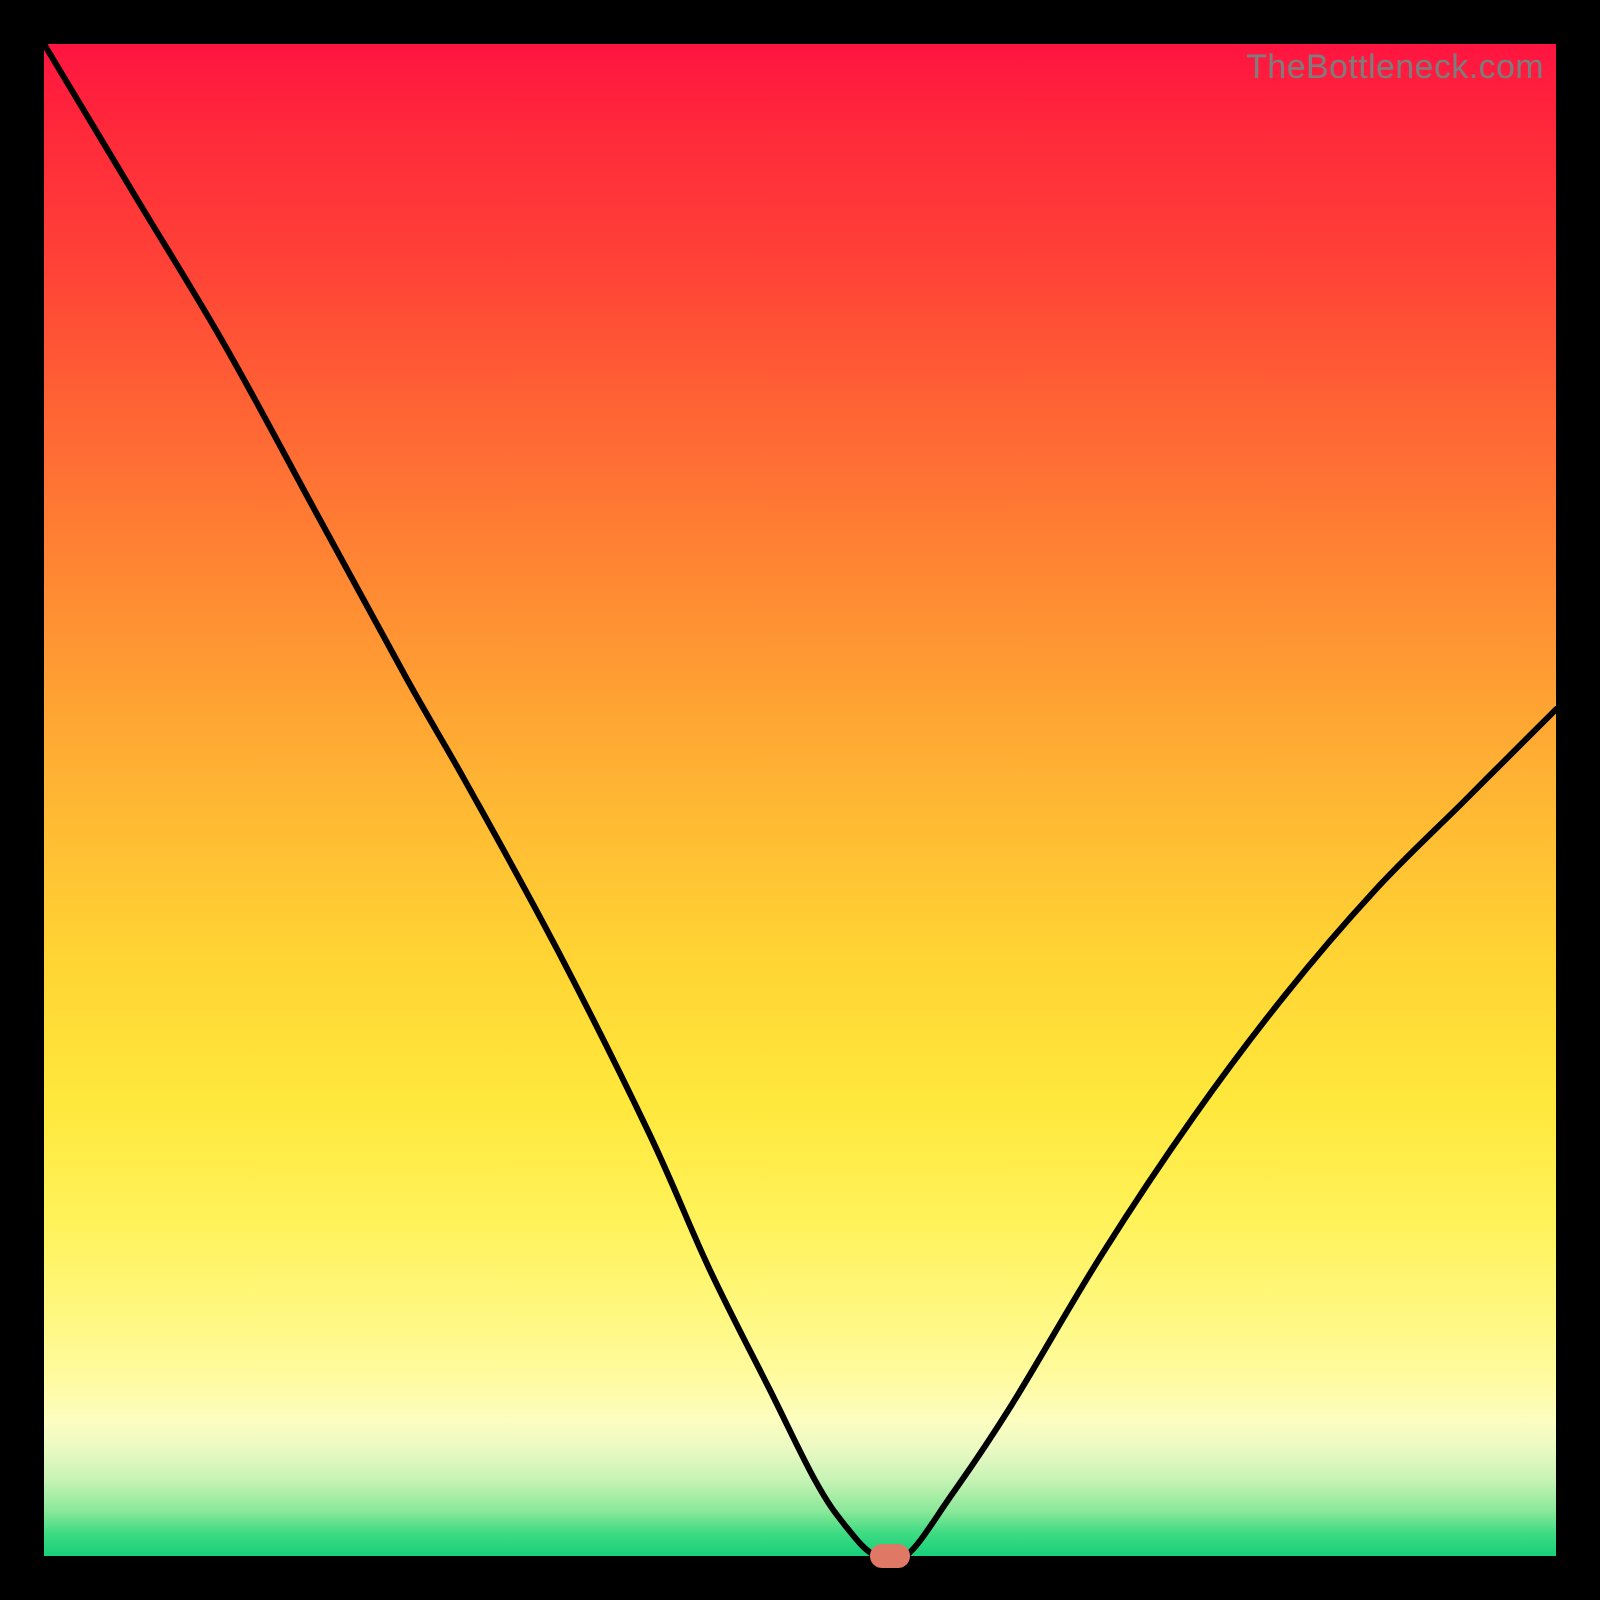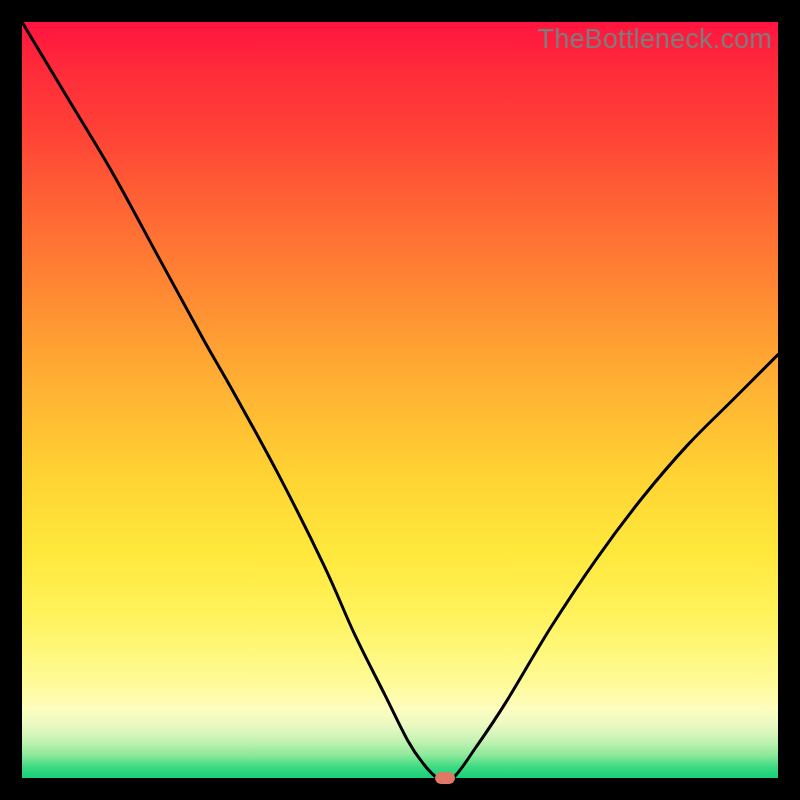--- a/index.html
+++ b/index.html
@@ -50,21 +50,21 @@
     width: 20px;
     height: 12px;
     border-radius: 6px;
     transform: translate(-50%, -50%);
   }
   .watermark {
     position: absolute;
     top: 2px;
     right: 6px;
     color: #7d7d7d;
-    font-size: 27px;
+    font-size: 17px;
     font-weight: 500;
     letter-spacing: 0.2px;
     user-select: none;
   }
   svg.curve {
     position: absolute;
     left: 0;
     top: 0;
     width: 756px;
     height: 756px;

